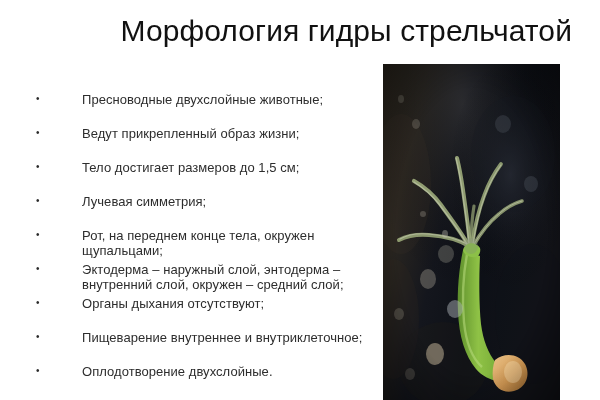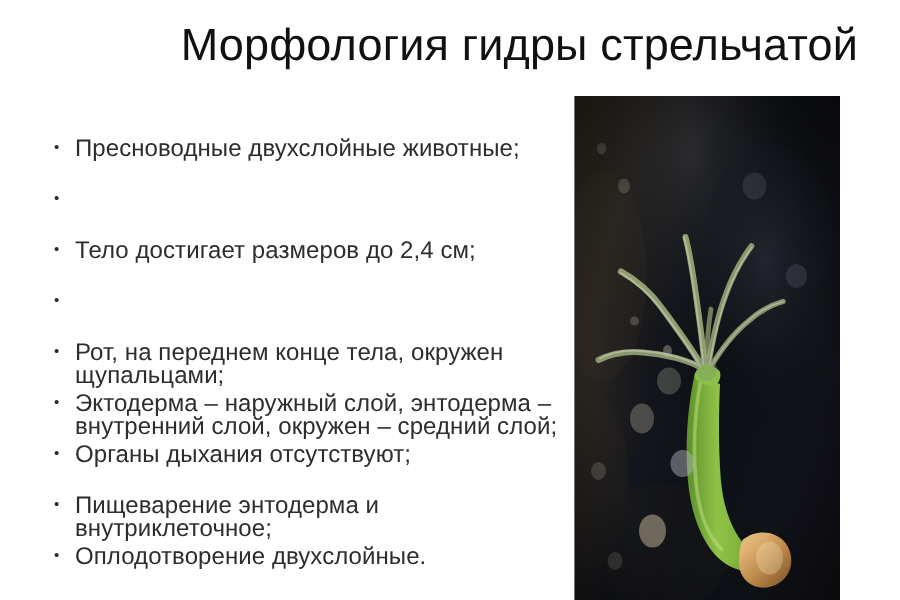--- a/index.html
+++ b/index.html
@@ -55,25 +55,26 @@
     width: 20px;
     font-size: 10px;
     line-height: 18px;
     color: #2b2b2b;
     text-align: left;
     padding-left: 6px;
     box-sizing: border-box;
   }
   .bullet-text {
     flex: 1 1 auto;
-    font-size: 16px;
+    font-size: 13px;
     line-height: 15px;
     color: #2d2d2d;
     padding-top: 2px;
     letter-spacing: 0.05px;
+    margin-left: 32px;
   }
   .bullet-text .line2 {
     display: block;
   }
 
   
   .photo-frame {
     position: absolute;
     left: 383px;
     top: 64px;
@@ -97,49 +98,51 @@
 
   <div class="bullet-list">
 
     <div class="bullet-item">
       <span class="bullet-marker">•</span>
       <span class="bullet-text">Пресноводные двухслойные животные;</span>
     </div>
 
     <div class="bullet-item">
       <span class="bullet-marker">•</span>
-    </div>
-
-    <div class="bullet-item">
-      <span class="bullet-marker">•</span>
-      <span class="bullet-text">Тело достигает размеров до 2,4 см;</span>
-    </div>
-
-    <div class="bullet-item">
-      <span class="bullet-marker">•</span>
+      <span class="bullet-text">Ведут прикрепленный образ жизни;</span>
+    </div>
+
+    <div class="bullet-item">
+      <span class="bullet-marker">•</span>
+      <span class="bullet-text">Тело достигает размеров до 1,5 см;</span>
+    </div>
+
+    <div class="bullet-item">
+      <span class="bullet-marker">•</span>
+      <span class="bullet-text">Лучевая симметрия;</span>
     </div>
 
     <div class="bullet-item">
       <span class="bullet-marker">•</span>
       <span class="bullet-text">Рот, на переднем конце тела, окружен щупальцами;</span>
     </div>
 
     <div class="bullet-item">
       <span class="bullet-marker">•</span>
       <span class="bullet-text"><span>Эктодерма – наружный слой, энтодерма –</span><span class="line2">внутренний слой, окружен – средний слой;</span></span>
     </div>
 
     <div class="bullet-item">
       <span class="bullet-marker">•</span>
       <span class="bullet-text">Органы дыхания отсутствуют;</span>
     </div>
 
     <div class="bullet-item">
       <span class="bullet-marker">•</span>
-      <span class="bullet-text">Пищеварение энтодерма и внутриклеточное;</span>
+      <span class="bullet-text">Пищеварение внутреннее и внутриклеточное;</span>
     </div>
 
     <div class="bullet-item">
       <span class="bullet-marker">•</span>
       <span class="bullet-text">Оплодотворение двухслойные.</span>
     </div>
 
   </div>
 
   <div class="photo-frame">

